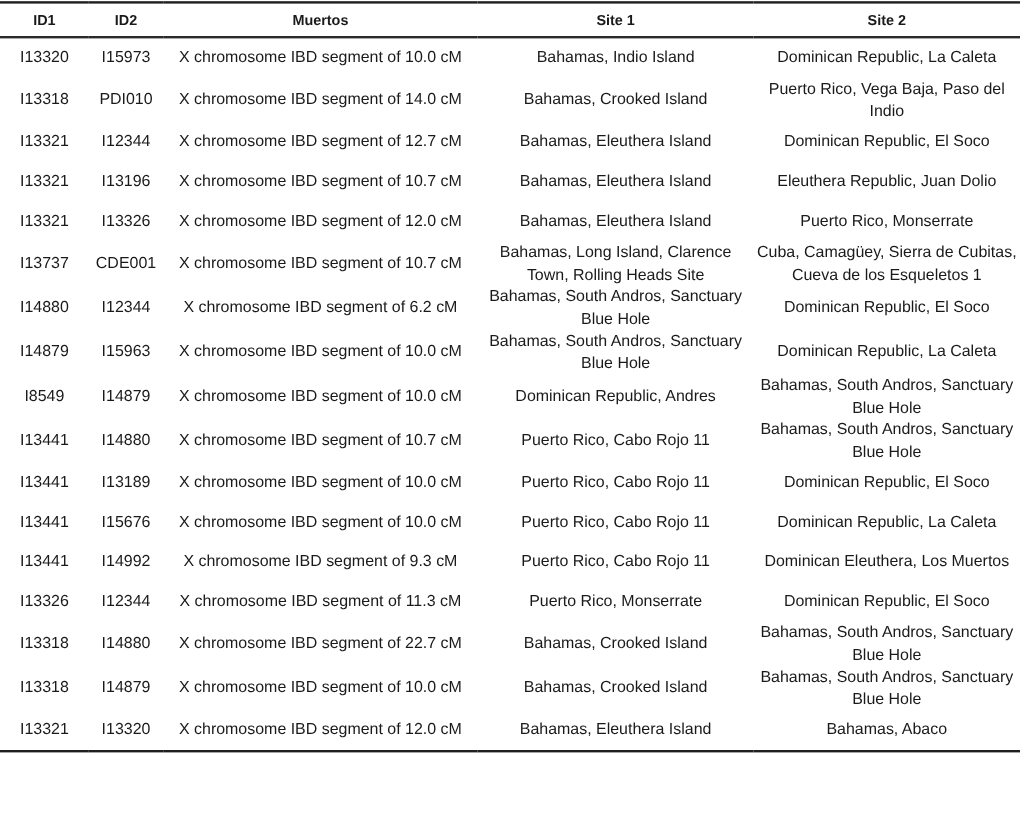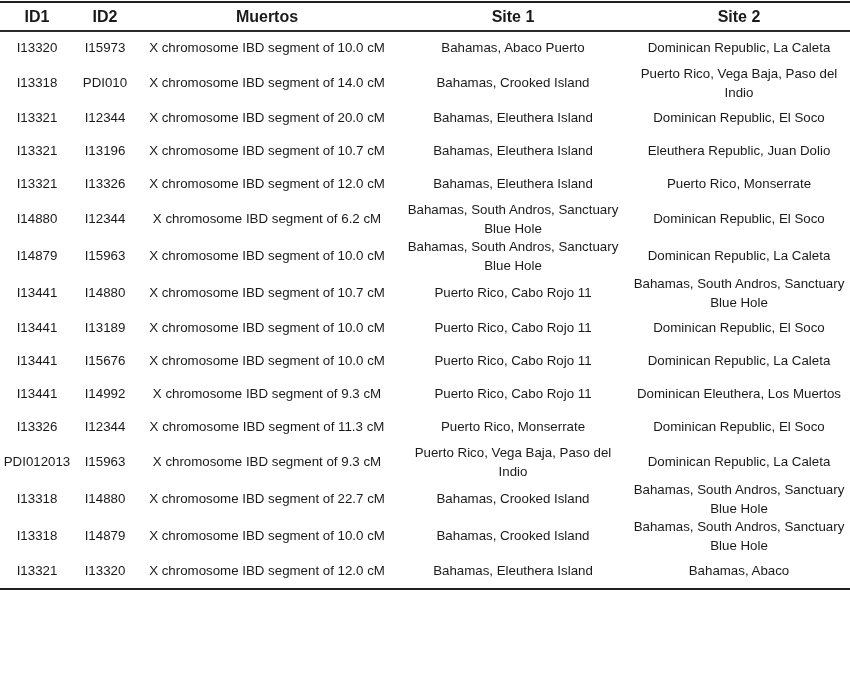--- a/index.html
+++ b/index.html
@@ -29,21 +29,21 @@
     thead tr {
       border-top: 2px solid #1f1f1f;
       border-bottom: 2px solid #2a2a2a;
     }
     th {
       font-weight: bold;
       height: 27px;
       padding: 0;
       text-align: center;
       vertical-align: middle;
-      font-size: 16px;
+      font-size: 12px;
     }
     td {
       padding: 0 2px;
       text-align: center;
       vertical-align: middle;
       line-height: 18.5px;
       font-size: 13.3px;
     }
     tbody tr:last-child {
       border-bottom: 2px solid #1f1f1f;
@@ -69,64 +69,78 @@
       <th>Muertos</th>
       <th>Site 1</th>
       <th>Site 2</th>
     </tr>
   </thead>
   <tbody>
     <tr class="h1">
       <td>I13320</td>
       <td>I15973</td>
       <td>X chromosome IBD segment of 10.0 cM</td>
-      <td>Bahamas, Abaco Puerto</td>
+      <td>Bahamas, Indio Island</td>
       <td>Dominican Republic, La Caleta</td>
     </tr>
     <tr class="h2">
       <td>I13318</td>
       <td>PDI010</td>
       <td>X chromosome IBD segment of 14.0 cM</td>
       <td>Bahamas, Crooked Island</td>
       <td>Puerto Rico, Vega Baja, Paso del Indio</td>
     </tr>
     <tr class="h1">
       <td>I13321</td>
       <td>I12344</td>
-      <td>X chromosome IBD segment of 20.0 cM</td>
+      <td>X chromosome IBD segment of 12.7 cM</td>
       <td>Bahamas, Eleuthera Island</td>
       <td>Dominican Republic, El Soco</td>
     </tr>
     <tr class="h1">
       <td>I13321</td>
       <td>I13196</td>
       <td>X chromosome IBD segment of 10.7 cM</td>
       <td>Bahamas, Eleuthera Island</td>
       <td>Eleuthera Republic, Juan Dolio</td>
     </tr>
     <tr class="h1">
       <td>I13321</td>
       <td>I13326</td>
       <td>X chromosome IBD segment of 12.0 cM</td>
       <td>Bahamas, Eleuthera Island</td>
       <td>Puerto Rico, Monserrate</td>
     </tr>
     <tr class="h2">
+      <td>I13737</td>
+      <td>CDE001</td>
+      <td>X chromosome IBD segment of 10.7 cM</td>
+      <td>Bahamas, Long Island, Clarence Town, Rolling Heads Site</td>
+      <td>Cuba, Camagüey, Sierra de Cubitas, Cueva de los Esqueletos 1</td>
+    </tr>
+    <tr class="h2">
       <td>I14880</td>
       <td>I12344</td>
       <td>X chromosome IBD segment of 6.2 cM</td>
       <td>Bahamas, South Andros, Sanctuary Blue Hole</td>
       <td>Dominican Republic, El Soco</td>
     </tr>
     <tr class="h2">
       <td>I14879</td>
       <td>I15963</td>
       <td>X chromosome IBD segment of 10.0 cM</td>
       <td>Bahamas, South Andros, Sanctuary Blue Hole</td>
       <td>Dominican Republic, La Caleta</td>
+    </tr>
+    <tr class="h2">
+      <td>I8549</td>
+      <td>I14879</td>
+      <td>X chromosome IBD segment of 10.0 cM</td>
+      <td>Dominican Republic, Andres</td>
+      <td>Bahamas, South Andros, Sanctuary Blue Hole</td>
     </tr>
     <tr class="h2">
       <td>I13441</td>
       <td>I14880</td>
       <td>X chromosome IBD segment of 10.7 cM</td>
       <td>Puerto Rico, Cabo Rojo 11</td>
       <td>Bahamas, South Andros, Sanctuary Blue Hole</td>
     </tr>
     <tr class="h1">
       <td>I13441</td>
@@ -150,27 +164,20 @@
       <td>Dominican Eleuthera, Los Muertos</td>
     </tr>
     <tr class="h1">
       <td>I13326</td>
       <td>I12344</td>
       <td>X chromosome IBD segment of 11.3 cM</td>
       <td>Puerto Rico, Monserrate</td>
       <td>Dominican Republic, El Soco</td>
     </tr>
     <tr class="h2">
-      <td>PDI012013</td>
-      <td>I15963</td>
-      <td>X chromosome IBD segment of 9.3 cM</td>
-      <td>Puerto Rico, Vega Baja, Paso del Indio</td>
-      <td>Dominican Republic, La Caleta</td>
-    </tr>
-    <tr class="h2">
       <td>I13318</td>
       <td>I14880</td>
       <td>X chromosome IBD segment of 22.7 cM</td>
       <td>Bahamas, Crooked Island</td>
       <td>Bahamas, South Andros, Sanctuary Blue Hole</td>
     </tr>
     <tr class="h2">
       <td>I13318</td>
       <td>I14879</td>
       <td>X chromosome IBD segment of 10.0 cM</td>

